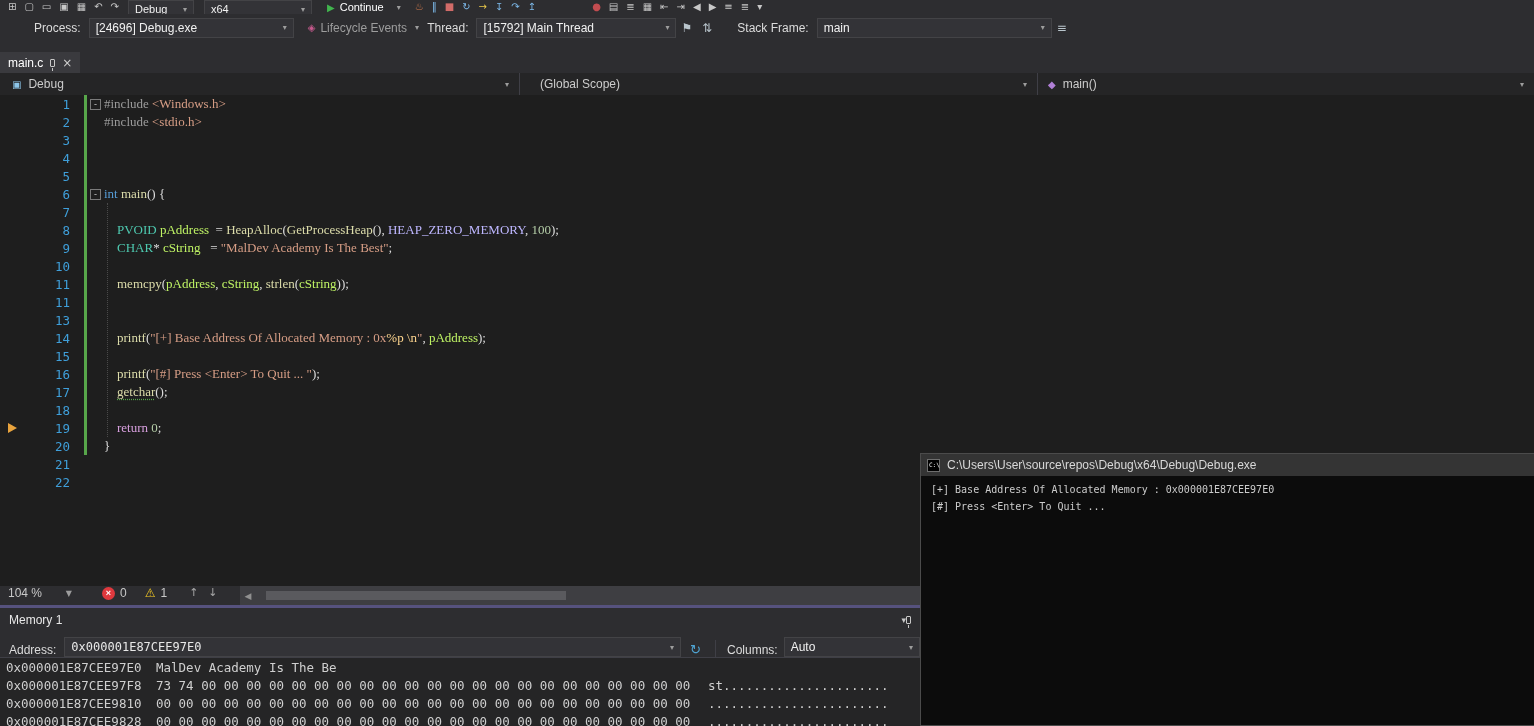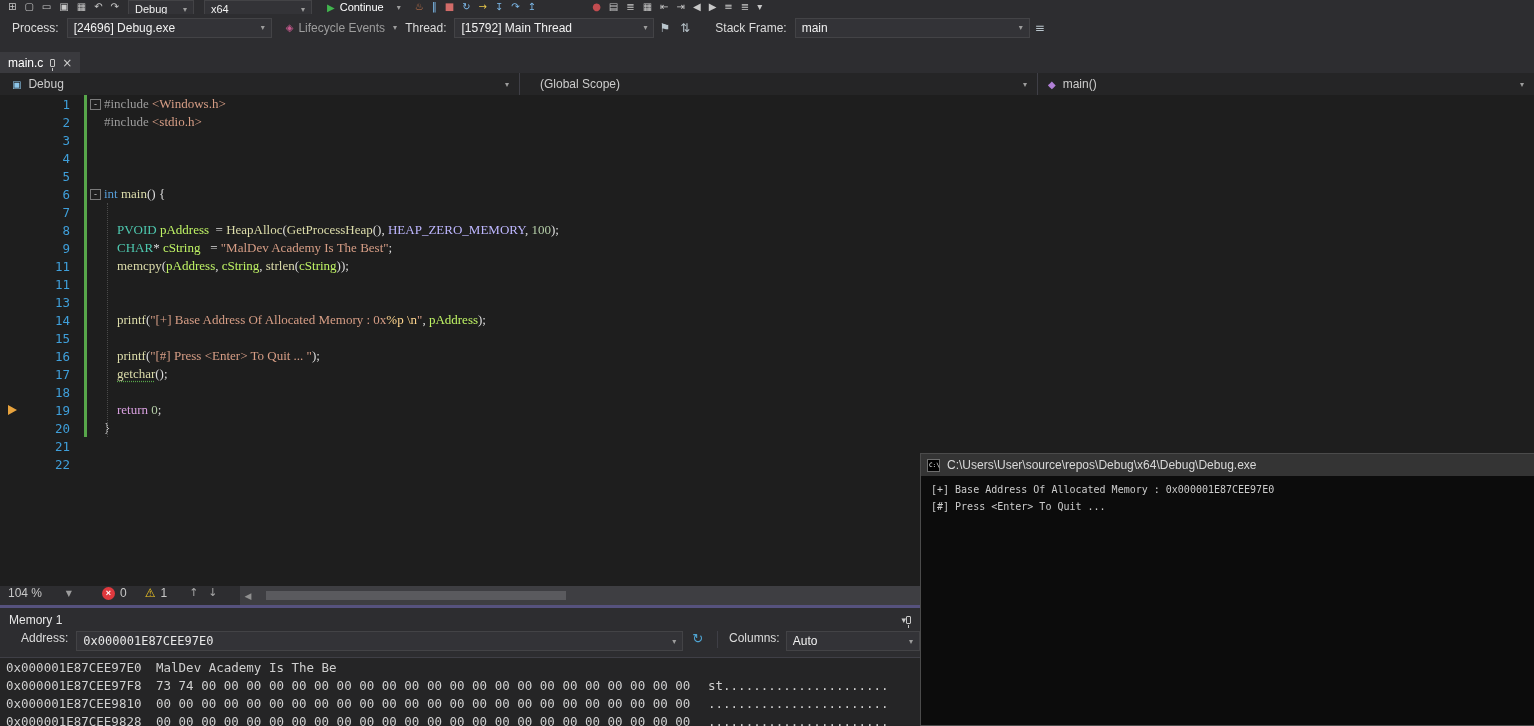--- a/index.html
+++ b/index.html
@@ -16,21 +16,21 @@
   .tb1 .combo{height:18px;margin:0 5px;font-size:11px}
   .caret{color:#9D9D9D;font-size:8px;margin-left:8px}
   .w66{width:66px}.w108{width:108px}.w205{width:205px}.w200{width:200px}.w235{width:235px}
   .continue-btn{display:inline-flex;align-items:center;gap:5px;background:none;border:none;color:#FFF;font-size:11px;font-family:"Liberation Sans",sans-serif;margin:0 10px;height:14px;cursor:default}
   .play{color:#41B54E;font-size:10px}
   .gap48{margin-left:48px}
 
   
   .tb2{position:absolute;top:14px;left:0;width:100%;height:27px;background:#2D2D30;display:flex;align-items:center}
   .lbl{font-size:12px;color:#DCDCDC;margin:0 8px;white-space:nowrap}
-  .lbl.first{margin-left:12px}
+  .lbl.first{margin-left:34px}
   .ddbtn{display:inline-flex;align-items:center;margin-left:14px;font-size:12px;color:#9D9D9D;white-space:nowrap}
   .lc-icon{font-size:10px;margin-right:5px;color:#C75A8E}
   .tb2 .tbi{font-size:12px;padding:0 5px;color:#B9C5CC;cursor:default}
 
   
   .tabrow{position:absolute;top:52px;left:0;width:100%;height:21px;background:#2D2D30;display:flex;align-items:flex-end}
   .tab{display:inline-flex;align-items:center;height:21px;background:#3A3A3E;padding:0 8px;font-size:12px;color:#FFF;gap:7px}
   .pinicon{position:relative;width:5px;height:8px;border:1px solid #C8C8C8;border-radius:1px;display:inline-block}
   .pinicon::after{content:"";position:absolute;left:1px;top:8px;width:1px;height:3px;background:#C8C8C8}
   .closex{font-size:12px;color:#D0D0D0;line-height:10px}
@@ -74,21 +74,21 @@
   .hthumb{width:300px;height:9px;background:#5A5A5E;margin-left:14px}
 
   
   .splitter{position:absolute;top:605px;left:0;width:100%;height:3px;background:#56527E}
 
   
   .mempanel{position:absolute;top:608px;left:0;width:920px;height:118px;background:#252526}
   .memhead{height:23px;background:#2D2D30;display:flex;align-items:center;padding:0 9px;font-size:12px;color:#E8E8E8}
   .memhead .spacer{flex:1}
   .memhead .tbi{font-size:9px;color:#C8C8C8;margin-left:10px;cursor:default}
-  .memaddr{height:27px;display:flex;align-items:flex-start;background:#2D2D30;padding-left:21px;border-bottom:1px solid #3F3F46}
+  .memaddr{height:27px;display:flex;align-items:flex-end;background:#2D2D30;padding-left:9px;border-bottom:1px solid #3F3F46}
   .memaddr .lbl{margin:0 6px 0 0;font-size:12px}
   .addrbox{display:flex;align-items:center;justify-content:space-between;width:625px;height:20px;background:#333337;border:1px solid #434346;padding:0 6px;margin-left:2px}
   .addrbox input{background:transparent;border:none;outline:none;color:#E8E8E8;font-family:"DejaVu Sans Mono",monospace;font-size:12px;width:100%}
   .refresh{color:#4FA3D1;font-size:13px;margin:0 9px;cursor:default}
   .vsep{width:1px;height:17px;background:#3F3F46;margin:0 5px}
   .memrows{padding-left:6px;font-family:"DejaVu Sans Mono",monospace;font-size:12.5px;color:#CFCFCF}
   .mrow{display:flex;height:18px;align-items:center;white-space:pre}
   .maddr{width:150px}
   .mhex{width:552px}
   .mascii{flex:1}
@@ -267,20 +267,27 @@
           <span class="chg on"></span>
           <span class="fold"></span>
           <span class="code"><span class="tk-pl">    </span><span class="tk-type">PVOID</span><span class="tk-pl"> </span><span class="tk-var">pAddress</span><span class="tk-pl">  = </span><span class="tk-fn">HeapAlloc</span><span class="tk-pl">(</span><span class="tk-fn">GetProcessHeap</span><span class="tk-pl">(), </span><span class="tk-macro">HEAP_ZERO_MEMORY</span><span class="tk-pl">, </span><span class="tk-num">100</span><span class="tk-pl">);</span></span>
         </div>
         <div class="cl">
           <span class="bp"></span>
           <span class="ln">9</span>
           <span class="chg on"></span>
           <span class="fold"></span>
           <span class="code"><span class="tk-pl">    </span><span class="tk-type">CHAR</span><span class="tk-pl">* </span><span class="tk-var">cString</span><span class="tk-pl">   = </span><span class="tk-str">"MalDev Academy Is The Best"</span><span class="tk-pl">;</span></span>
+        </div>
+        <div class="cl">
+          <span class="bp"></span>
+          <span class="ln">10</span>
+          <span class="chg on"></span>
+          <span class="fold"></span>
+          <span class="code"></span>
         </div>
         <div class="cl">
           <span class="bp"></span>
           <span class="ln">11</span>
           <span class="chg on"></span>
           <span class="fold"></span>
           <span class="code"><span class="tk-pl">    </span><span class="tk-fn">memcpy</span><span class="tk-pl">(</span><span class="tk-var">pAddress</span><span class="tk-pl">, </span><span class="tk-var">cString</span><span class="tk-pl">, </span><span class="tk-fn">strlen</span><span class="tk-pl">(</span><span class="tk-var">cString</span><span class="tk-pl">));</span></span>
         </div>
         <div class="cl">
           <span class="bp"></span>

